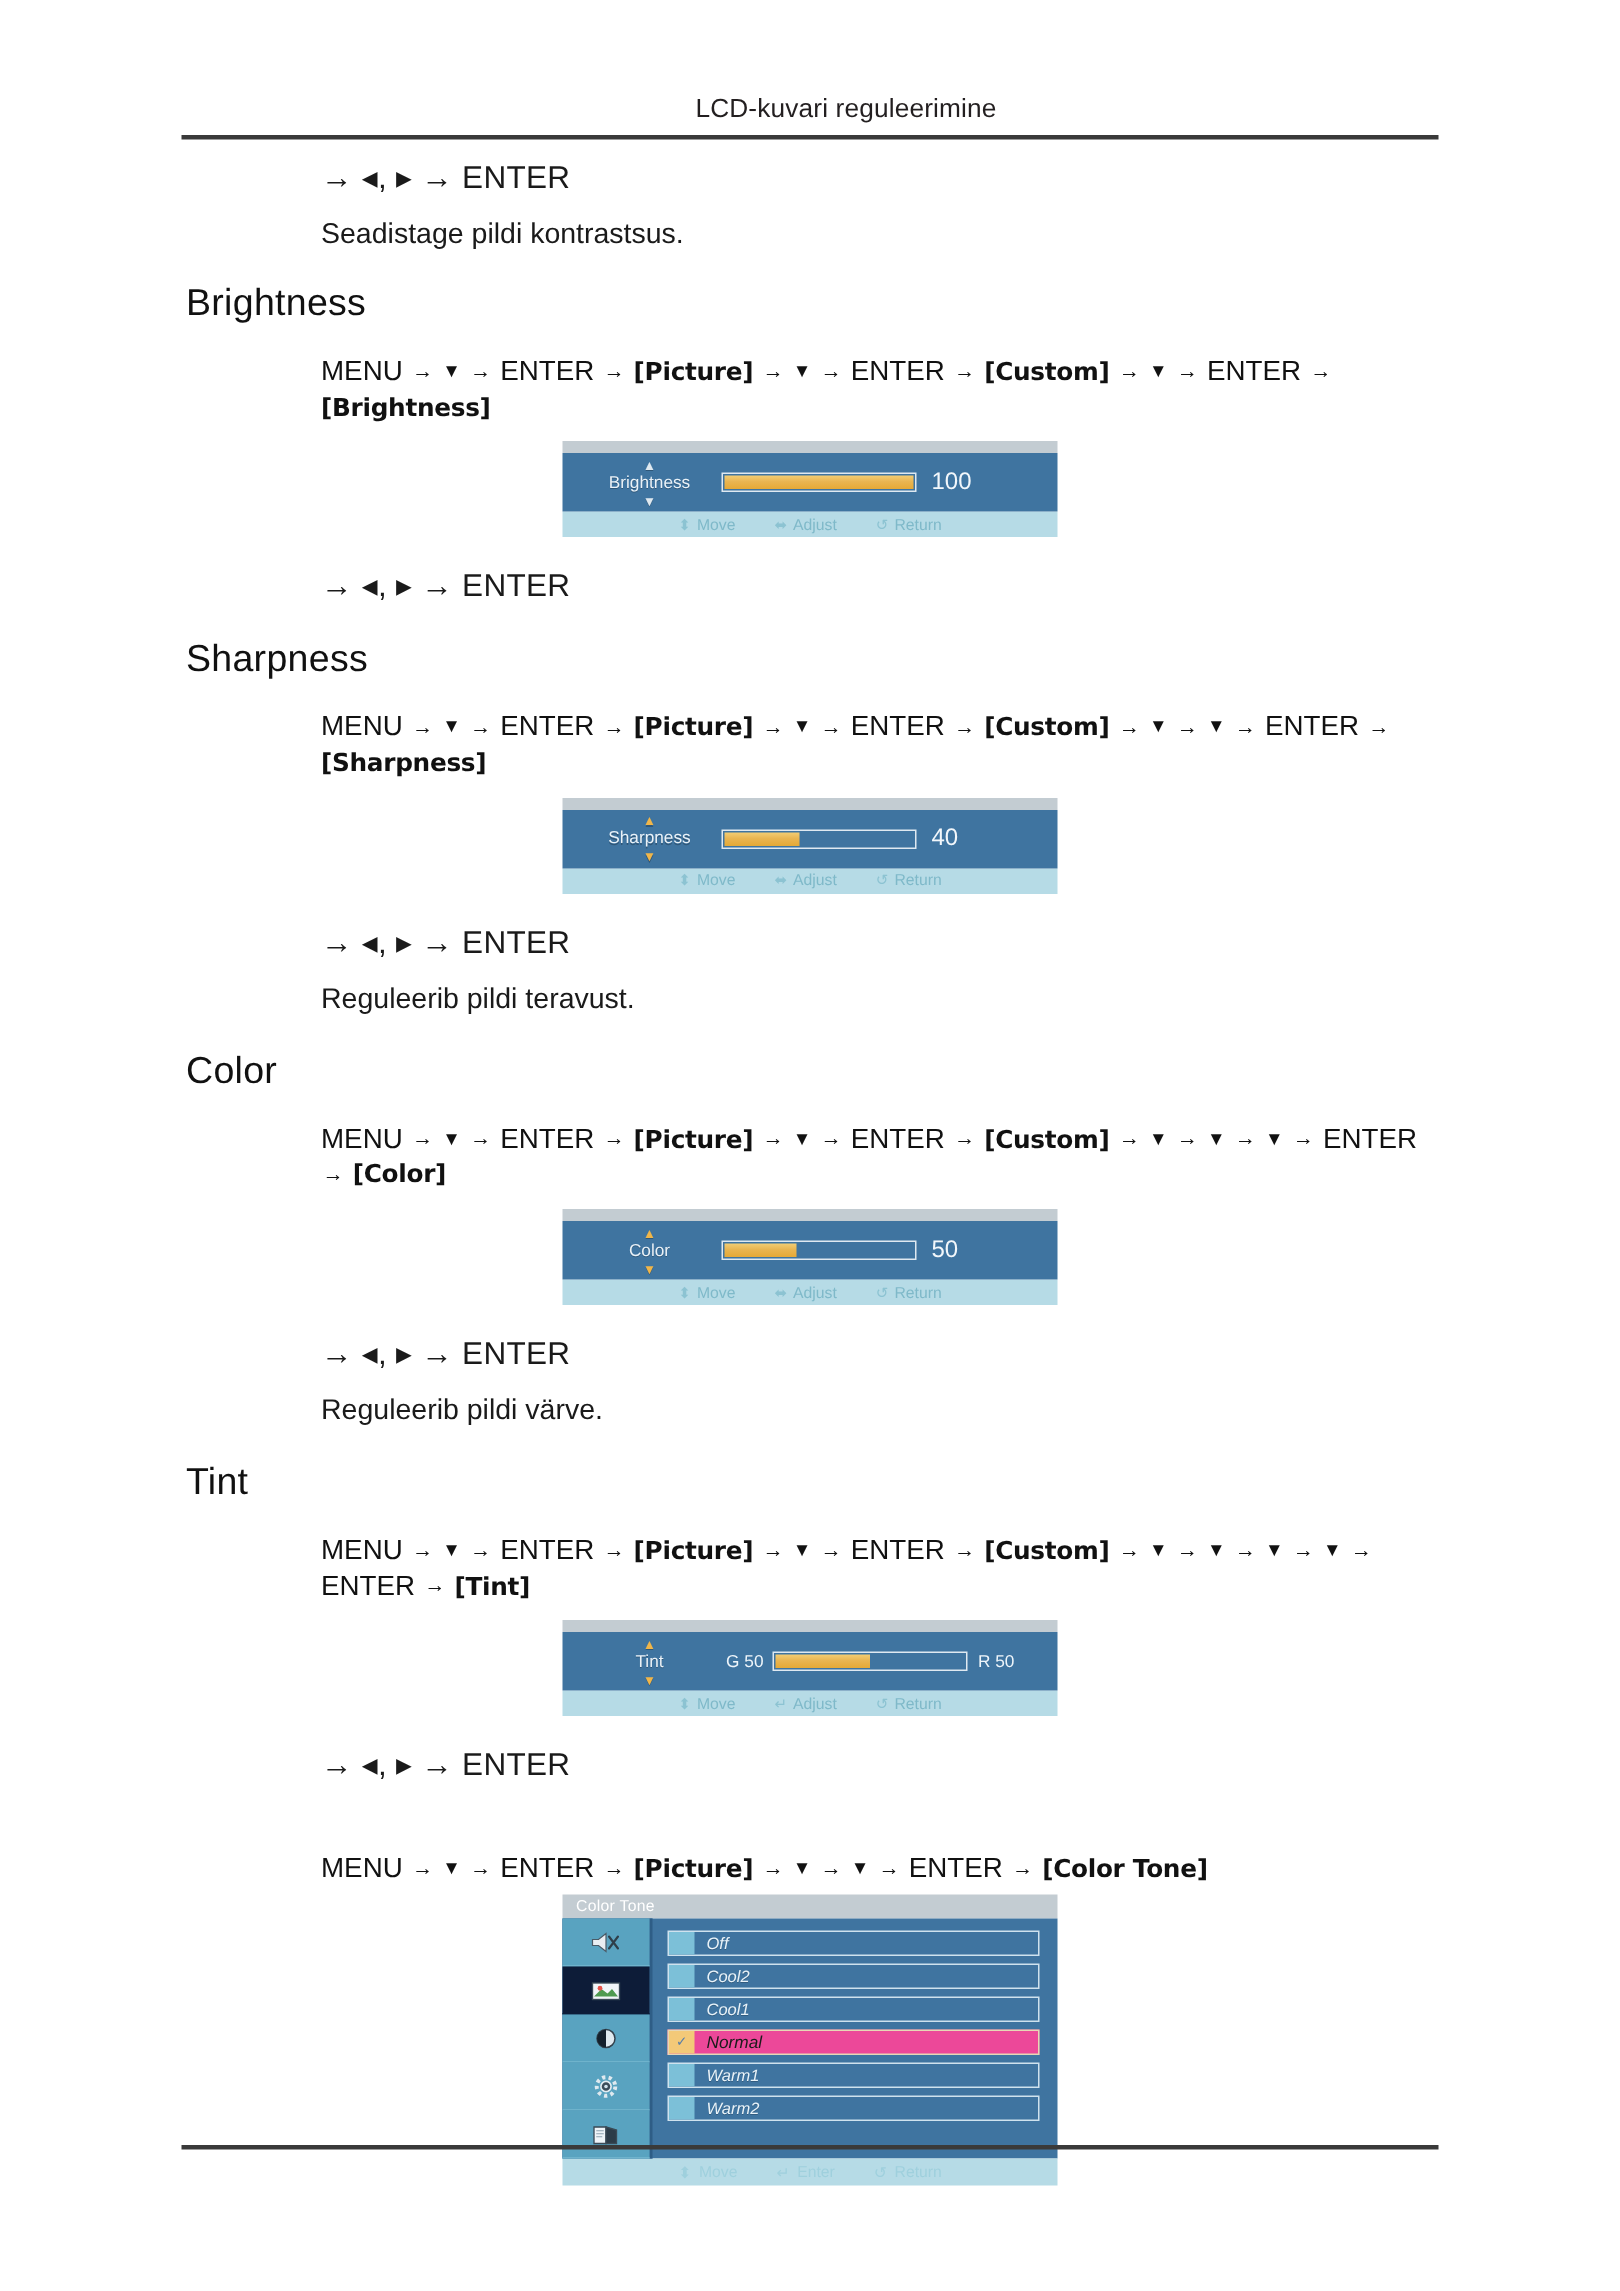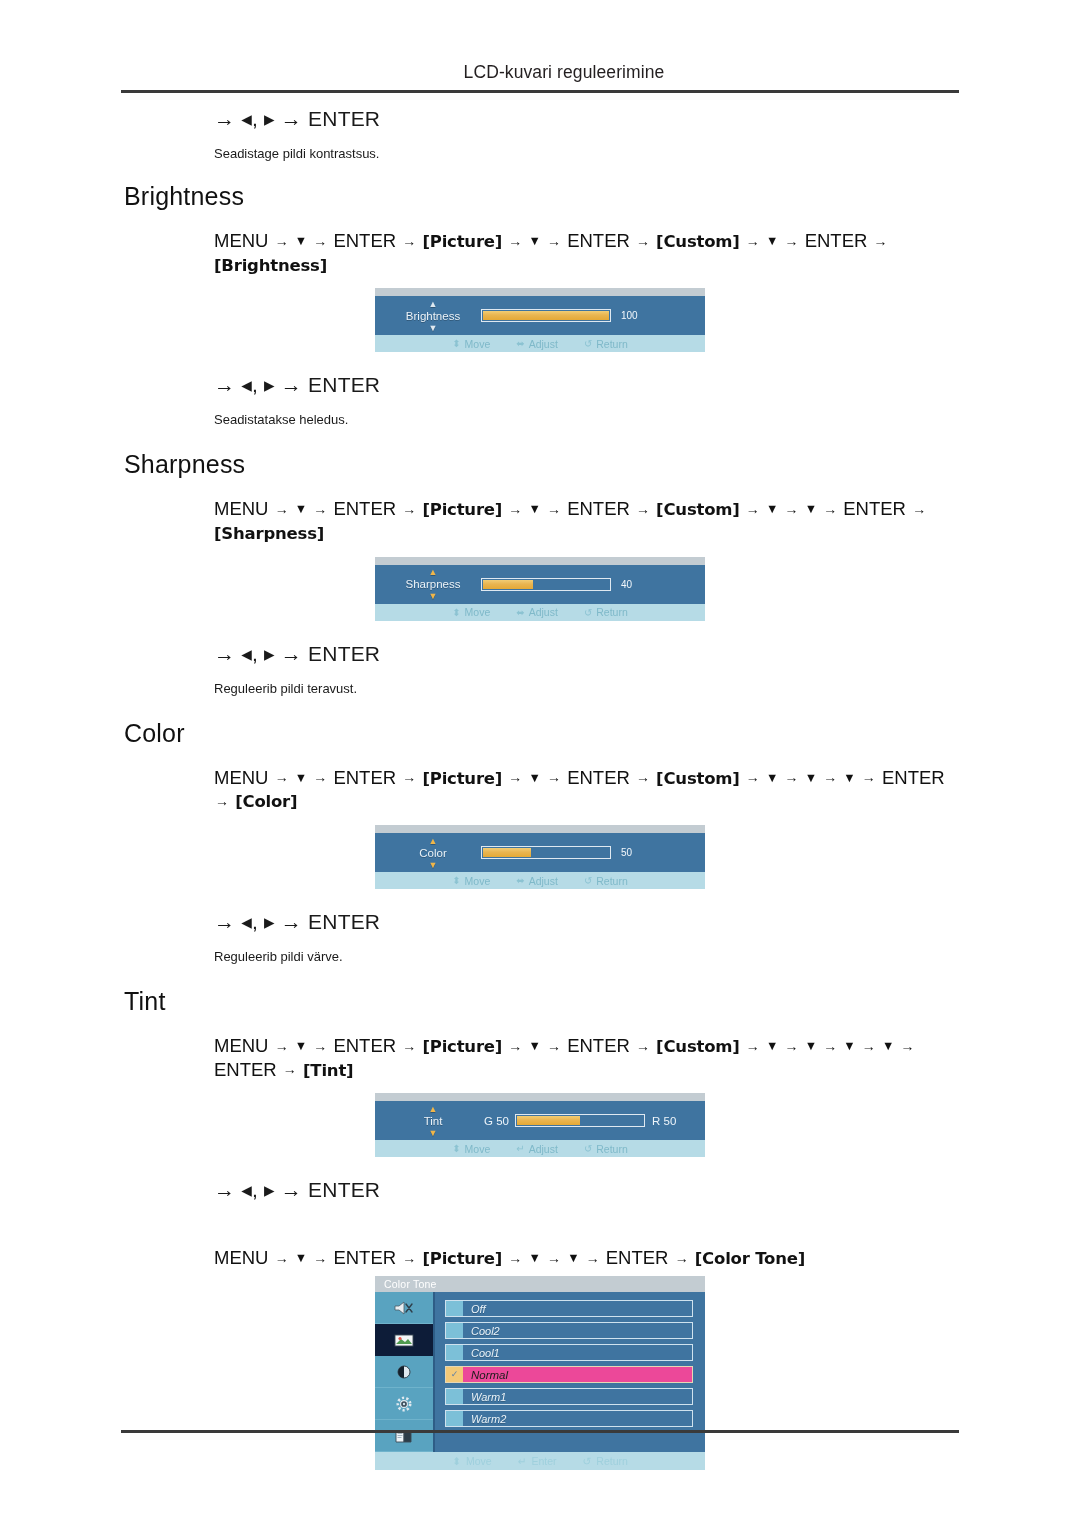--- a/index.html
+++ b/index.html
@@ -36,21 +36,21 @@
   
   .content { position:absolute; left:0; top:108px; width:1080px; }
 
   .kp {           
     margin:0 0 0 214px;
     font-size:21px; color:#1a1a1a; letter-spacing:.2px;
     line-height:1.0;
   }
   .desc {
     margin:18px 0 0 214px;
-    font-size:13px; color:#1a1a1a; line-height:1.0;
+    font-size:19px; color:#1a1a1a; line-height:1.0;
   }
 
   h2.sec {
     margin:0 0 0 124px;
     font-size:25px; font-weight:400; color:#111;
     line-height:1.0; letter-spacing:.2px;
   }
   h2.sec .badge-h {
     display:inline-block;
     background:#e83fe8;
@@ -114,21 +114,21 @@
     width:130px; height:13px;
     border:1.5px solid #dfe9f1;
     background:#3f74a0;
     padding:1px;
   }
   .osd-fill {
     height:100%;
     background:linear-gradient(180deg,#f2cd74 0%,#e9b551 45%,#e5a936 100%);
   }
   .osd-val {
-    color:#f2f7fb; font-size:10px; padding-left:10px;
+    color:#f2f7fb; font-size:16px; padding-left:10px;
   }
   .osd-foot {
     background:#b6dbe6; height:17px;
     display:flex; align-items:center; justify-content:center;
     gap:26px;
     color:#7fb9c9; font-size:10.5px;
   }
   .osd-foot span.it { display:inline-flex; align-items:center; gap:4px; }
   .osd-foot .gl { font-size:10px; color:#8cc3d2; }
 
@@ -223,21 +223,20 @@
                 <span class="gl">⬌</span>
                 <span>Adjust</span>
               </span>
               <span class="it">
                 <span class="gl">↺</span>
                 <span>Return</span>
               </span>
             </div>
           </div>
           <div class="kp" style="margin-top: 22px;">→ ◂, ▸ → ENTER</div>
-          <div class="desc">Seadistatakse heledus.</div>
           <div class="sp-b"></div>
         </div>
         <div>
           <h2 class="sec"><span>Sharpness</span></h2>
           <div class="path"><span>MENU</span> <span class="ar">→</span> <span class="tri">▼</span> <span class="ar">→</span> <span>ENTER</span> <span class="ar">→</span> <span class="bk">[Picture]</span> <span class="ar">→</span> <span class="tri">▼</span> <span class="ar">→</span> <span>ENTER</span> <span class="ar">→</span> <span class="bk">[Custom]</span> <span class="ar">→</span> <span class="tri">▼</span> <span class="ar">→</span> <span class="tri">▼</span> <span class="ar">→</span> <span>ENTER</span> <span class="ar">→</span> <span class="bk">[Sharpness]</span> </div>
           <div class="osd">
             <div class="osd-top"></div>
             <div class="osd-body">
               <div class="osd-label amber"><span class="up">▲</span><span>Sharpness</span><span class="dn">▼</span></div>
               <div class="osd-track">

